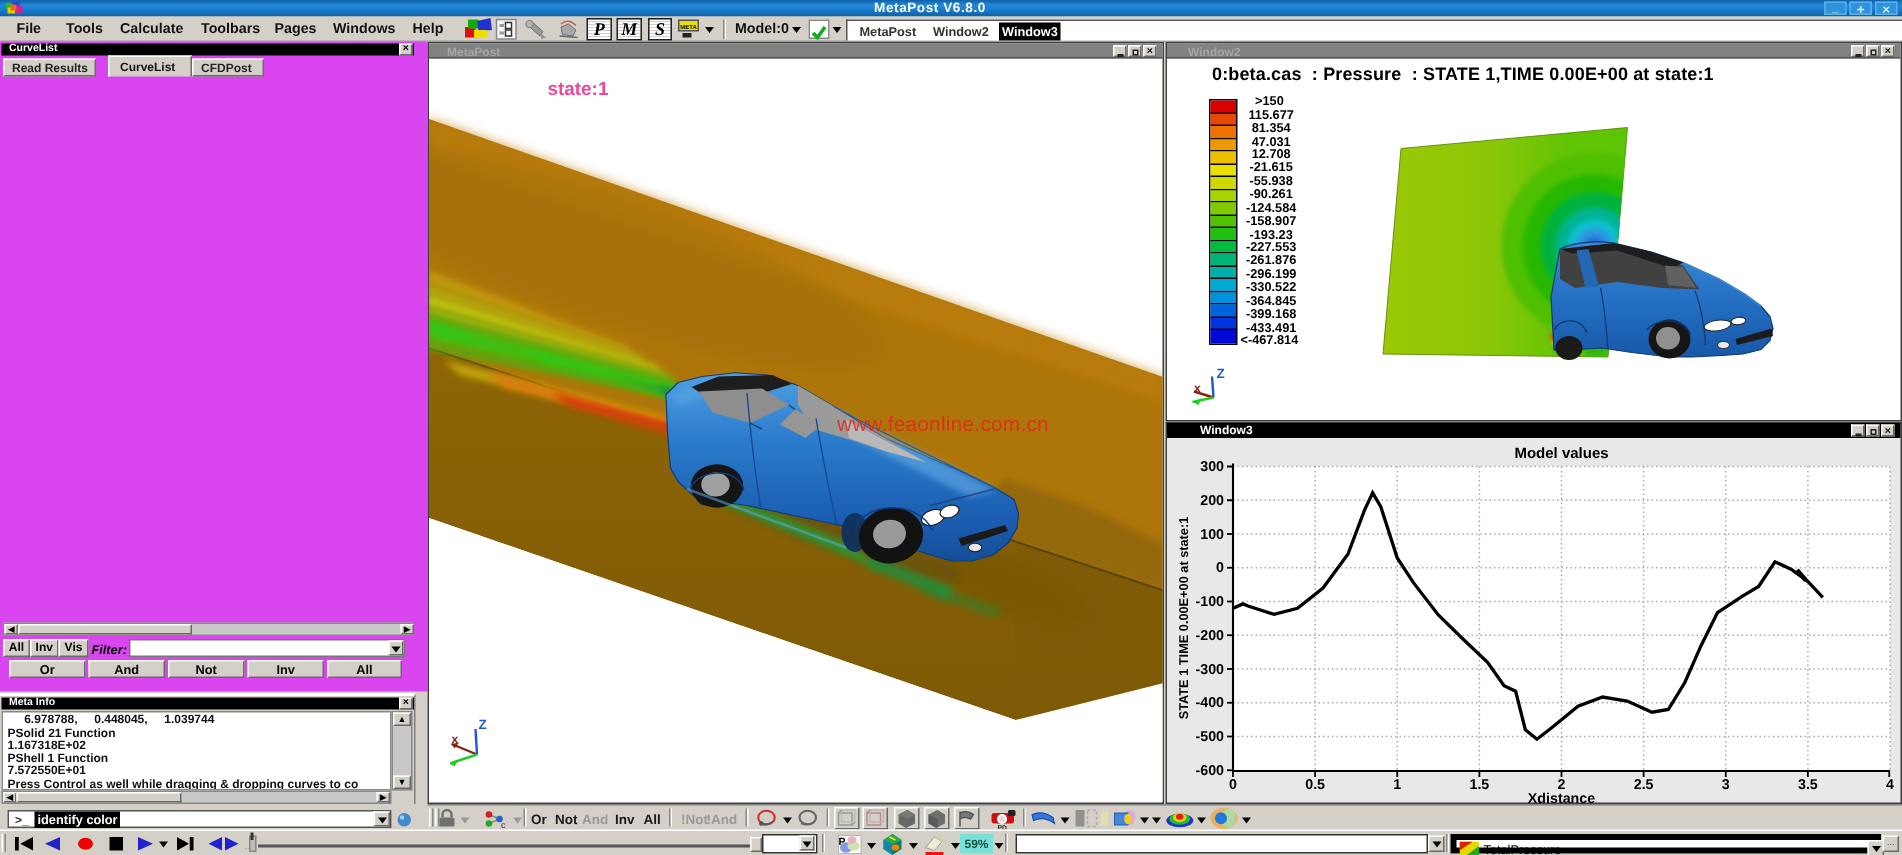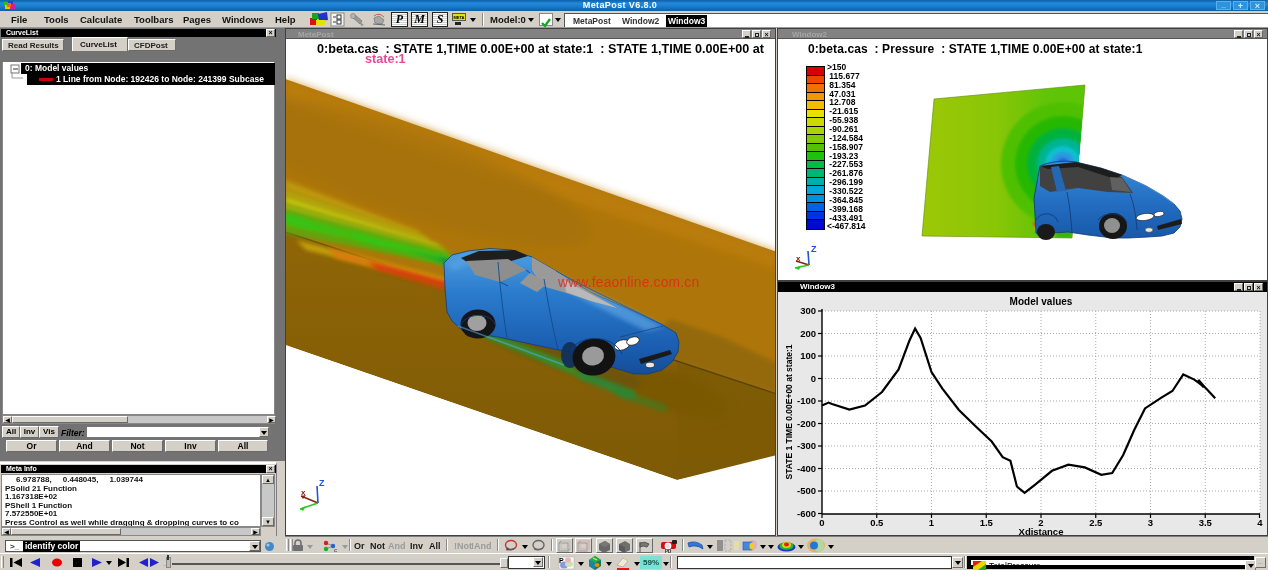--- a/index.html
+++ b/index.html
@@ -80,54 +80,38 @@
   </div>
   <div class="abs arrow-dn" style="left:555px;top:7px;"></div>
 
   <div class="abs" style="left:564px;top:2px;width:704px;height:14px;background:#fff;border-left:1px solid #555;border-top:1px solid #555;">
     <div class="abs b" style="left:8px;top:2px;font-size:8.5px;color:#333;">MetaPost</div>
     <div class="abs b" style="left:57px;top:2px;font-size:8.5px;color:#333;">Window2</div>
     <div class="abs b blackbar" style="left:101px;top:1px;font-size:8.5px;padding:1px 2px;">Window3</div>
   </div>
 </div>
 
-<div class="abs" style="left:0;top:28px;width:319px;height:433px;background:#737373;border-right:6px solid #7f1d1d;">
+<div class="abs" style="left:0;top:28px;width:319px;height:433px;background:#d946ef;border-right:6px solid #7f1d1d;">
 
   <div class="abs blackbar" style="left:1px;top:1px;width:275px;height:8px;">
     <span class="b" style="font-size:7px;position:absolute;left:5px;top:0;">CurveList</span>
   </div>
   <div class="abs bevel" style="left:266px;top:1px;width:9px;height:8px;font-size:7px;line-height:6px;text-align:center;color:#000;font-weight:bold;">×</div>
 
   <div class="abs bevel" style="left:2px;top:11px;width:62px;height:12px;">
       <span class="b" style="font-size:8px;position:absolute;left:5px;top:1px;color:#222;">Read Results</span>
     </div>
   <div class="abs bevel" style="left:72px;top:9px;width:56px;height:14px;border-bottom:none;background:#d4d0c8;z-index:2;">
       <span class="b" style="font-size:8px;position:absolute;left:7px;top:2px;color:#111;">CurveList</span>
     </div>
   <div class="abs bevel" style="left:128px;top:11px;width:48px;height:12px;">
       <span class="b" style="font-size:8px;position:absolute;left:5px;top:1px;color:#222;">CFDPost</span>
     </div>
 
 
-  <div class="abs wtxt" style="left:2px;top:34px;width:273px;height:353px;border:1px solid #888;border-top:none;">
-    <div class="abs blackbar" style="left:18px;top:1px;width:254px;height:11px;">
-        <span class="b" style="font-size:8.5px;position:absolute;left:4px;top:0px;">0: Model values</span>
-      </div>
-    <svg class="abs" style="left:7px;top:2px" width="14" height="10">
-        <rect x="1" y="1" width="8" height="8" fill="#fff" stroke="#777"></rect>
-        <line x1="3" y1="5" x2="8" y2="5" stroke="#333"></line>
-      </svg>
-    <svg class="abs" style="left:8px;top:10px" width="30" height="10">
-        <path d="M 1,0 L 1,6 L 12,6" stroke="#999" fill="none"></path>
-      </svg>
-    <div class="abs blackbar" style="left:24px;top:12px;width:248px;height:11px;">
-        <span class="b" style="font-size:8.5px;position:absolute;left:29px;top:0px;white-space:nowrap;">1 Line from Node: 192426 to Node: 241399 Subcase</span>
-      </div>
-    <div class="abs" style="left:36px;top:16px;width:14px;height:3px;background:#cc0000;"></div>
-  </div>
 
   <div class="abs scroll" style="left:2px;top:387px;width:273px;height:9px;">
     <div class="abs bevel" style="left:0;top:0;width:9px;height:7px;font-size:6px;line-height:6px;text-align:center;">◀</div>
     <div class="abs bevel" style="left:9px;top:0;width:116px;height:7px;"></div>
     <div class="abs bevel" style="left:264px;top:0;width:9px;height:7px;font-size:6px;line-height:6px;text-align:center;">▶</div>
   </div>
 
   <div class="abs" style="left:0px;top:398px;width:277px;height:12px;">
     <div class="abs bevel b" style="left:2px;top:0;width:18px;height:12px;text-align:center;font-size:8px;line-height:10px;">All</div>
     <div class="abs bevel b" style="left:20px;top:0;width:19px;height:12px;text-align:center;font-size:8px;line-height:10px;">Inv</div>
@@ -192,21 +176,20 @@
   <div class="abs" style="left:0;top:0;width:489px;height:10px;background:#828282;border-bottom:1px solid #555;">
     <span class="abs b" style="left:12px;top:1px;font-size:8px;color:#a6a6a6;">MetaPost</span>
     <div class="abs bevel" style="left:456px;top:1px;width:9px;height:8px;">
         <div style="width:4px;height:1.5px;background:#222;margin:5px auto 0;"></div>
       </div>
     <div class="abs bevel" style="left:466px;top:1px;width:9px;height:8px;">
         <div style="width:4px;height:3.5px;border:1px solid #222;margin:2px auto 0;"></div>
       </div>
     <div class="abs bevel" style="left:476px;top:1px;width:9px;height:8px;font-size:7px;line-height:7px;text-align:center;font-weight:bold;color:#111;">×</div>
   </div>
-  <div class="abs b" style="left:31px;top:13px;font-size:12.6px;color:#000;white-space:nowrap;">0:beta.cas&nbsp; : STATE 1,TIME 0.00E+00 at state:1&nbsp; : STATE 1,TIME 0.00E+00 at</div>
   <div class="abs b" style="left:79px;top:23px;font-size:12.6px;color:#ec4899;">state:1</div>
   <svg class="abs" style="left:0;top:11px;" width="489" height="494" viewBox="0 0 489 494">
     <defs>
       <linearGradient id="carbody" x1="0" y1="0" x2="0" y2="1">
         <stop offset="0" stop-color="#51a0e2"></stop>
           <stop offset="0.35" stop-color="#2b7ccc"></stop>
           <stop offset="0.8" stop-color="#1a5cb0"></stop>
           <stop offset="1" stop-color="#154e98"></stop>
       </linearGradient>
       <linearGradient id="sideface" x1="0" y1="0" x2="0" y2="1">
@@ -408,21 +391,21 @@
     <div style="height:8.53px;background:#20c010;border-bottom:1px solid #000;"></div>
     <div style="height:8.53px;background:#00bc40;border-bottom:1px solid #000;"></div>
     <div style="height:8.53px;background:#00b474;border-bottom:1px solid #000;"></div>
     <div style="height:8.53px;background:#00b0a8;border-bottom:1px solid #000;"></div>
     <div style="height:8.53px;background:#00a8d4;border-bottom:1px solid #000;"></div>
     <div style="height:8.53px;background:#0090e0;border-bottom:1px solid #000;"></div>
     <div style="height:8.53px;background:#0064e0;border-bottom:1px solid #000;"></div>
     <div style="height:8.53px;background:#0034e0;border-bottom:1px solid #000;"></div>
     <div style="height:8.53px;background:#0008d8;"></div>
   </div>
-  <div class="abs b" style="left:49px;top:34px;font-size:8.5px;line-height:8.86px;color:#000;">
+  <div class="abs b" style="left:49px;top:34px;font-size:8.5px;line-height:8.86px;color:#000;text-align:center;">
     <div>&gt;150</div>
       <div>&nbsp;115.677</div>
       <div>&nbsp;81.354</div>
       <div>&nbsp;47.031</div>
       <div>&nbsp;12.708</div>
     <div>&nbsp;-21.615</div>
       <div>&nbsp;-55.938</div>
       <div>&nbsp;-90.261</div>
       <div>&nbsp;-124.584</div>
       <div>&nbsp;-158.907</div>

